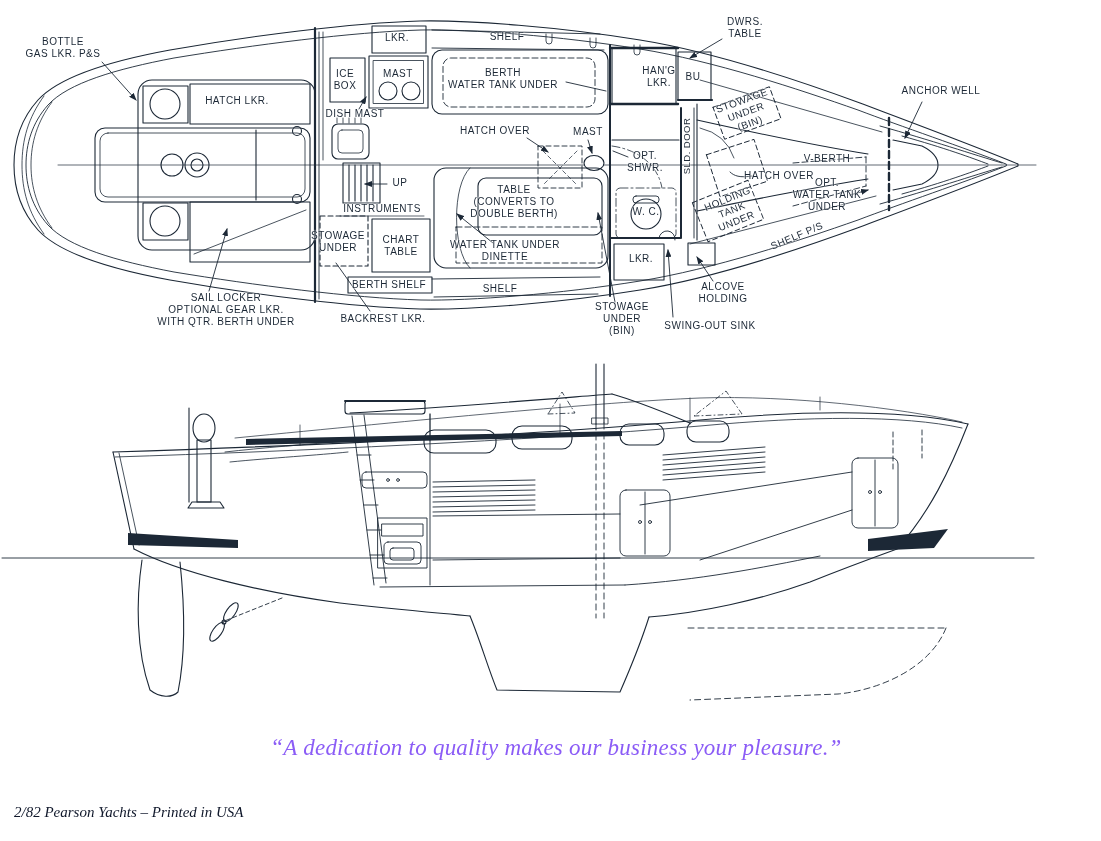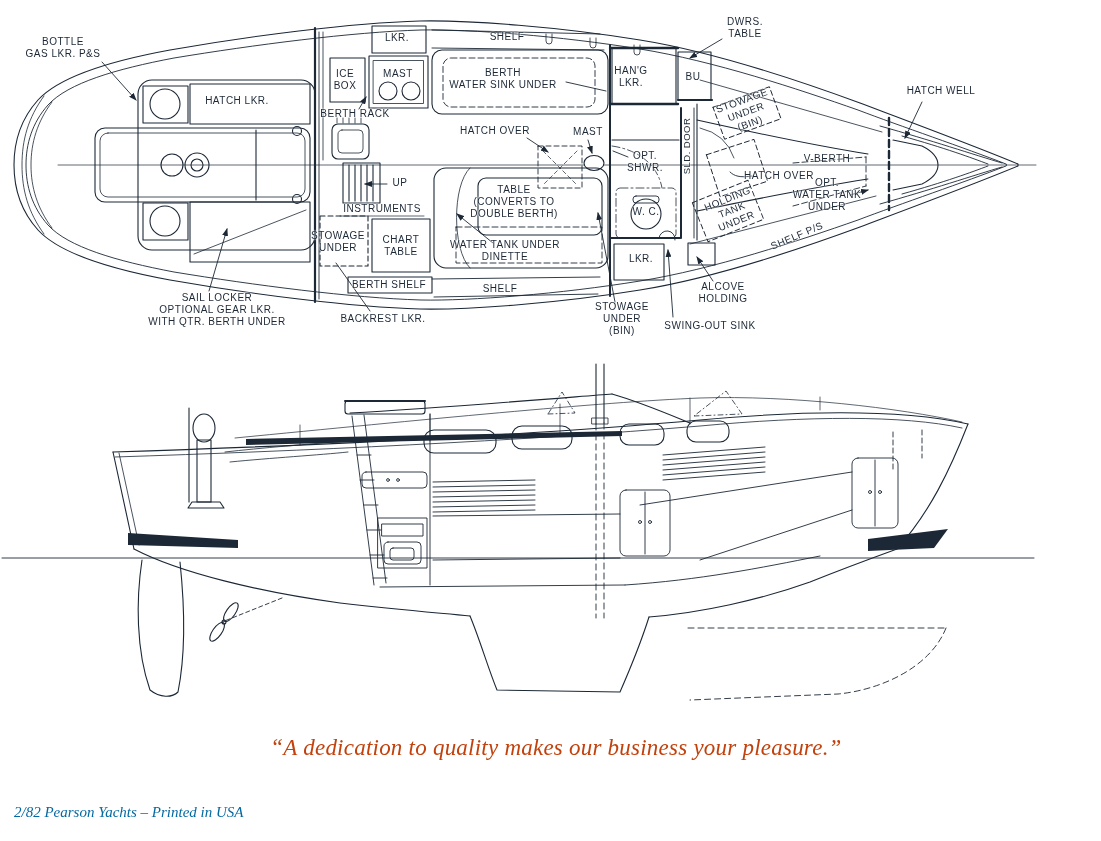--- a/index.html
+++ b/index.html
@@ -17,26 +17,26 @@
     text-shadow:0 0 2px var(--paper), 0 0 2px var(--paper);
   }
   .sm { font-size:9.5px; }
   .r90  { transform:translate(-50%,-50%) rotate(-90deg); }
   .r20  { transform:translate(-50%,-50%) rotate(-20deg); }
   .r22  { transform:translate(-50%,-50%) rotate(-22deg); }
   .r23  { transform:translate(-50%,-50%) rotate(-23deg); }
   .quote {
     position:absolute; transform:translate(-50%,-50%);
     font-family:"Liberation Serif", serif; font-style:italic;
-    font-size:23px; letter-spacing:.01em; white-space:nowrap; color:#c2410c;
+    font-size:23px; letter-spacing:.01em; white-space:nowrap; color:#8b5cf6;
   }
   .credit {
     position:absolute;
     font-family:"Liberation Serif", serif; font-style:italic;
-    font-size:15px; color:#0369a1; white-space:nowrap;
+    font-size:15px; color:#0f172a; white-space:nowrap;
   }
   #art marker path { fill:var(--ink); }
 </style>
 </head>
 <body>
 
 <div class="page">
 
 <svg id="art" width="1101" height="841" viewBox="0 0 1101 841">
   <defs>
@@ -332,24 +332,24 @@
   </g>
 </svg>
 
 <div class="lbl" style="left:63px;top:48px">BOTTLE
 GAS LKR. P&amp;S</div>
 <div class="lbl" style="left:237px;top:101px">HATCH LKR.</div>
 <div class="lbl" style="left:397px;top:38px">LKR.</div>
 <div class="lbl" style="left:345px;top:80px">ICE
 BOX</div>
 <div class="lbl" style="left:398px;top:74px">MAST</div>
-<div class="lbl" style="left:355px;top:114px">BERTH RACK</div>
+<div class="lbl" style="left:355px;top:114px">DISH MAST</div>
 <div class="lbl" style="left:507px;top:37px">SHELF</div>
 <div class="lbl" style="left:503px;top:79px">BERTH
-WATER SINK UNDER</div>
+WATER TANK UNDER</div>
 <div class="lbl" style="left:495px;top:131px">HATCH OVER</div>
 <div class="lbl" style="left:588px;top:132px">MAST</div>
 <div class="lbl" style="left:400px;top:183px">UP</div>
 <div class="lbl" style="left:382px;top:209px">INSTRUMENTS</div>
 <div class="lbl" style="left:338px;top:242px">STOWAGE
 UNDER</div>
 <div class="lbl" style="left:401px;top:246px">CHART
 TABLE</div>
 <div class="lbl" style="left:389px;top:285px">BERTH SHELF</div>
 <div class="lbl" style="left:514px;top:202px">TABLE
@@ -359,42 +359,42 @@
 DINETTE</div>
 <div class="lbl" style="left:500px;top:289px">SHELF</div>
 <div class="lbl" style="left:645px;top:162px">OPT.
 SHWR.</div>
 <div class="lbl" style="left:646px;top:212px">W. C.</div>
 <div class="lbl" style="left:641px;top:259px">LKR.</div>
 <div class="lbl sm r90" style="left:687px;top:146px">SLD. DOOR</div>
 <div class="lbl" style="left:745px;top:28px">DWRS.
 TABLE</div>
 <div class="lbl" style="left:693px;top:77px">BU</div>
-<div class="lbl" style="left:631px;top:77px">HAN'G
+<div class="lbl" style="left:659px;top:77px">HAN'G
 LKR.</div>
 <div class="lbl r20" style="left:746px;top:112px">STOWAGE
 UNDER
 (BIN)</div>
 <div class="lbl" style="left:827px;top:159px">V-BERTH</div>
 <div class="lbl" style="left:779px;top:176px">HATCH OVER</div>
 <div class="lbl" style="left:827px;top:195px">OPT.
 WATER TANK
 UNDER</div>
 <div class="lbl r22" style="left:732px;top:210px">HOLDING
 TANK
 UNDER</div>
 <div class="lbl r23" style="left:797px;top:236px">SHELF P/S</div>
-<div class="lbl" style="left:941px;top:91px">HATCH WELL</div>
+<div class="lbl" style="left:941px;top:91px">ANCHOR WELL</div>
 <div class="lbl" style="left:723px;top:293px">ALCOVE
 HOLDING</div>
 <div class="lbl" style="left:622px;top:319px">STOWAGE
 UNDER
 (BIN)</div>
 <div class="lbl" style="left:710px;top:326px">SWING-OUT SINK</div>
-<div class="lbl" style="left:217px;top:310px">SAIL LOCKER
+<div class="lbl" style="left:226px;top:310px">SAIL LOCKER
 OPTIONAL GEAR LKR.
 WITH QTR. BERTH UNDER</div>
 <div class="lbl" style="left:383px;top:319px">BACKREST LKR.</div>
 
 <div class="quote" style="left:556px;top:748px">“A dedication to quality makes our business your pleasure.”</div>
 <div class="credit" style="left:14px;top:804px">2/82 Pearson Yachts – Printed in USA</div>
 
 </div>
 
 </body></html>

